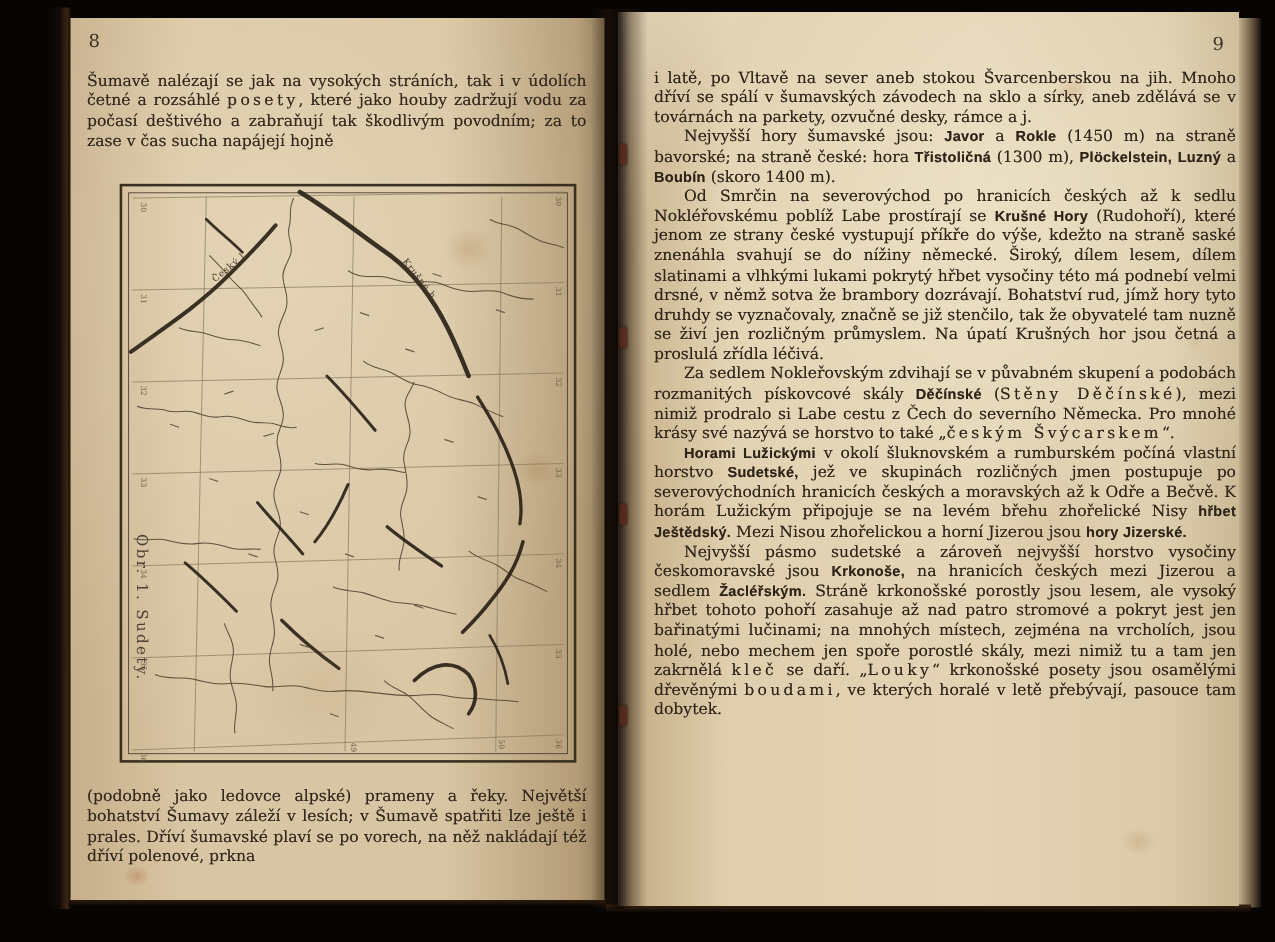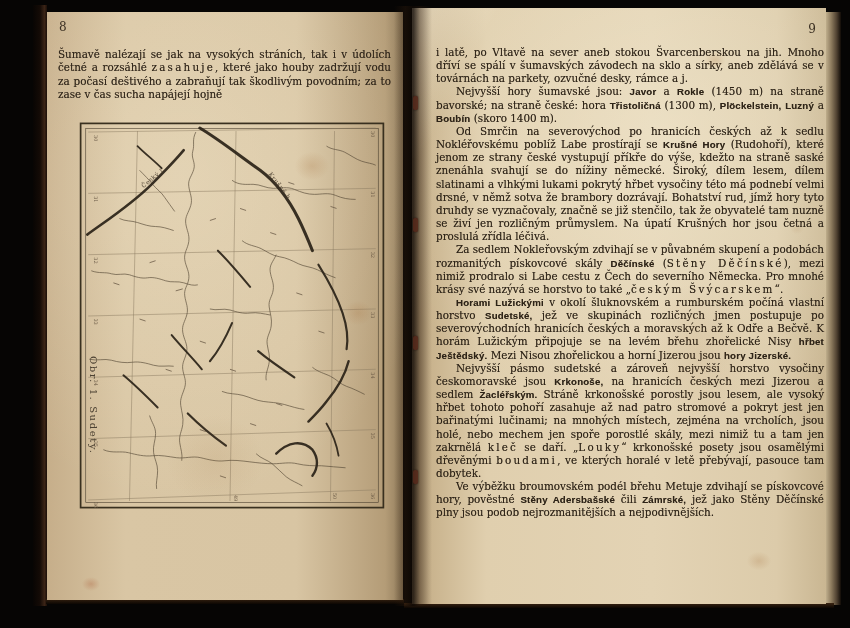--- a/index.html
+++ b/index.html
@@ -68,21 +68,21 @@
 <div class="stage">
 
   <div class="cover-left"></div>
   <div class="fore-edge"></div>
   <div class="edge-bottom-left"></div>
   <div class="edge-bottom-right"></div>
 
   <div class="page page-left">
     <div class="pagenum" style="left:12px;top:8px;">8</div>
 
-    <p class="lp-para" style="top:36px;"><span>Šumavě nalézají se jak na vysokých stráních, tak i v údolích četné a rozsáhlé </span><span class="sp">zasahuje</span><span>, které jako houby zadržují vodu za počasí deštivého a zabraňují tak škodlivým povodním; za to zase v čas sucha napájejí hojně</span></p>
+    <p class="lp-para" style="top:36px;"><span>Šumavě nalézají se jak na vysokých stráních, tak i v údolích četné a rozsáhlé </span><span class="sp">posety</span><span>, které jako houby zadržují vodu za počasí deštivého a zabraňují tak škodlivým povodním; za to zase v čas sucha napájejí hojně</span></p>
 
     <div class="map-fig">
       <svg width="306" height="387" viewBox="0 0 304 385">
 
         <rect x="1.4" y="1.4" width="301.2" height="382.2" fill="none" stroke="#39301f" stroke-width="1.7"></rect>
         <rect x="6.5" y="6.5" width="291" height="372" fill="none" stroke="#4c4130" stroke-width="0.6"></rect>
 
         <g stroke="#8d7c62" stroke-width="0.5">
           <line x1="9" y1="10" x2="295" y2="6"></line>
           <line x1="9" y1="71" x2="295" y2="66"></line>
@@ -154,33 +154,33 @@
             <text class="gnum" x="290" y="369" transform="rotate(90 290 369)">36</text>
           </g>
         <g>
             <text class="gnum" x="154" y="371" transform="rotate(90 154 371)">49</text>
             <text class="gnum" x="252" y="369" transform="rotate(90 252 369)">50</text>
           </g>
       </svg>
       <div class="map-caption">Obr. 1. Sudety.</div>
     </div>
 
+    <p class="lp-para" style="top:513px;"><span>(podobně jako ledovce alpské) prameny a řeky. Největší bohatství Šumavy záleží v lesích; v Šumavě spatřiti lze ještě i prales. Dříví šumavské plaví se po vorech, na něž nakládají též dříví polenové, prkna</span></p>
   </div>
 
   <div class="page page-right">
     <div class="crease"></div>
     <div class="pagenum" style="right:10px;top:14px;">9</div>
     <div class="rp-text">
         <p class="noind"><span>i latě, po Vltavě na sever aneb stokou Švarcenberskou na jih. Mnoho dříví se spálí v šumavských závodech na sklo a sírky, aneb zdělává se v továrnách na parkety, ozvučné desky, rámce a j.</span></p>
         <p><span>Nejvyšší hory šumavské jsou: </span><span class="b">Javor</span><span> a </span><span class="b">Rokle</span><span> (1450 m) na straně bavorské; na straně české: hora </span><span class="b">Třistoličná</span><span> (1300 m), </span><span class="b">Plöckelstein,</span><span> </span><span class="b">Luzný</span><span> a </span><span class="b">Boubín</span><span> (skoro 1400 m).</span></p>
         <p><span>Od Smrčin na severovýchod po hranicích českých až k sedlu Nokléřovskému poblíž Labe prostírají se </span><span class="b">Krušné Hory</span><span> (Rudohoří), které jenom ze strany české vystupují příkře do výše, kdežto na straně saské znenáhla svahují se do nížiny německé. Široký, dílem lesem, dílem slatinami a vlhkými lukami pokrytý hřbet vysočiny této má podnebí velmi drsné, v němž sotva že brambory dozrávají. Bohatství rud, jímž hory tyto druhdy se vyznačovaly, značně se již stenčilo, tak že obyvatelé tam nuzně se živí jen rozličným průmyslem. Na úpatí Krušných hor jsou četná a proslulá zřídla léčivá.</span></p>
         <p><span>Za sedlem Nokleřovským zdvihají se v půvabném skupení a podobách rozmanitých pískovcové skály </span><span class="b">Děčínské</span><span> (</span><span class="sp">Stěny Děčínské</span><span>), mezi nimiž prodralo si Labe cestu z Čech do severního Německa. Pro mnohé krásy své nazývá se horstvo to také „</span><span class="sp">českým Švýcarskem</span><span>“.</span></p>
         <p><span class="b">Horami Lužickými</span><span> v okolí šluknovském a rumburském počíná vlastní horstvo </span><span class="b">Sudetské,</span><span> jež ve skupinách rozličných jmen postupuje po severovýchodních hranicích českých a moravských až k Odře a Bečvě. K horám Lužickým připojuje se na levém břehu zhořelické Nisy </span><span class="b">hřbet Ještědský.</span><span> Mezi Nisou zhořelickou a horní Jizerou jsou </span><span class="b">hory Jizerské.</span></p>
         <p><span>Nejvyšší pásmo sudetské a zároveň nejvyšší horstvo vysočiny českomoravské jsou </span><span class="b">Krkonoše,</span><span> na hranicích českých mezi Jizerou a sedlem </span><span class="b">Žacléřským.</span><span> Stráně krkonošské porostly jsou lesem, ale vysoký hřbet tohoto pohoří zasahuje až nad patro stromové a pokryt jest jen bařinatými lučinami; na mnohých místech, zejména na vrcholích, jsou holé, nebo mechem jen spoře porostlé skály, mezi nimiž tu a tam jen zakrnělá </span><span class="sp">kleč</span><span> se daří. „</span><span class="sp">Louky</span><span>“ krkonošské posety jsou osamělými dřevěnými </span><span class="sp">boudami</span><span>, ve kterých horalé v letě přebývají, pasouce tam dobytek.</span></p>
-        <p><span>Ve výběžku broumovském podél břehu Metuje zdvihají se pískovcové hory, pověstné </span><span class="b">Stěny Adersbašské</span><span> čili </span><span class="b">Zámrské,</span><span> jež jako Stěny Děčínské plny jsou podob nejrozmanitějších a nejpodivnějších.</span></p>
       </div>
   </div>
 
   <div class="gutter"></div>
   <div class="stitch" style="top:96px;"></div>
   <div class="stitch" style="top:218px;"></div>
   <div class="stitch" style="top:336px;"></div>
   <div class="stitch" style="top:470px;"></div>
 
   <div class="stain" style="left:288px;top:146px;width:48px;height:40px;"></div>

